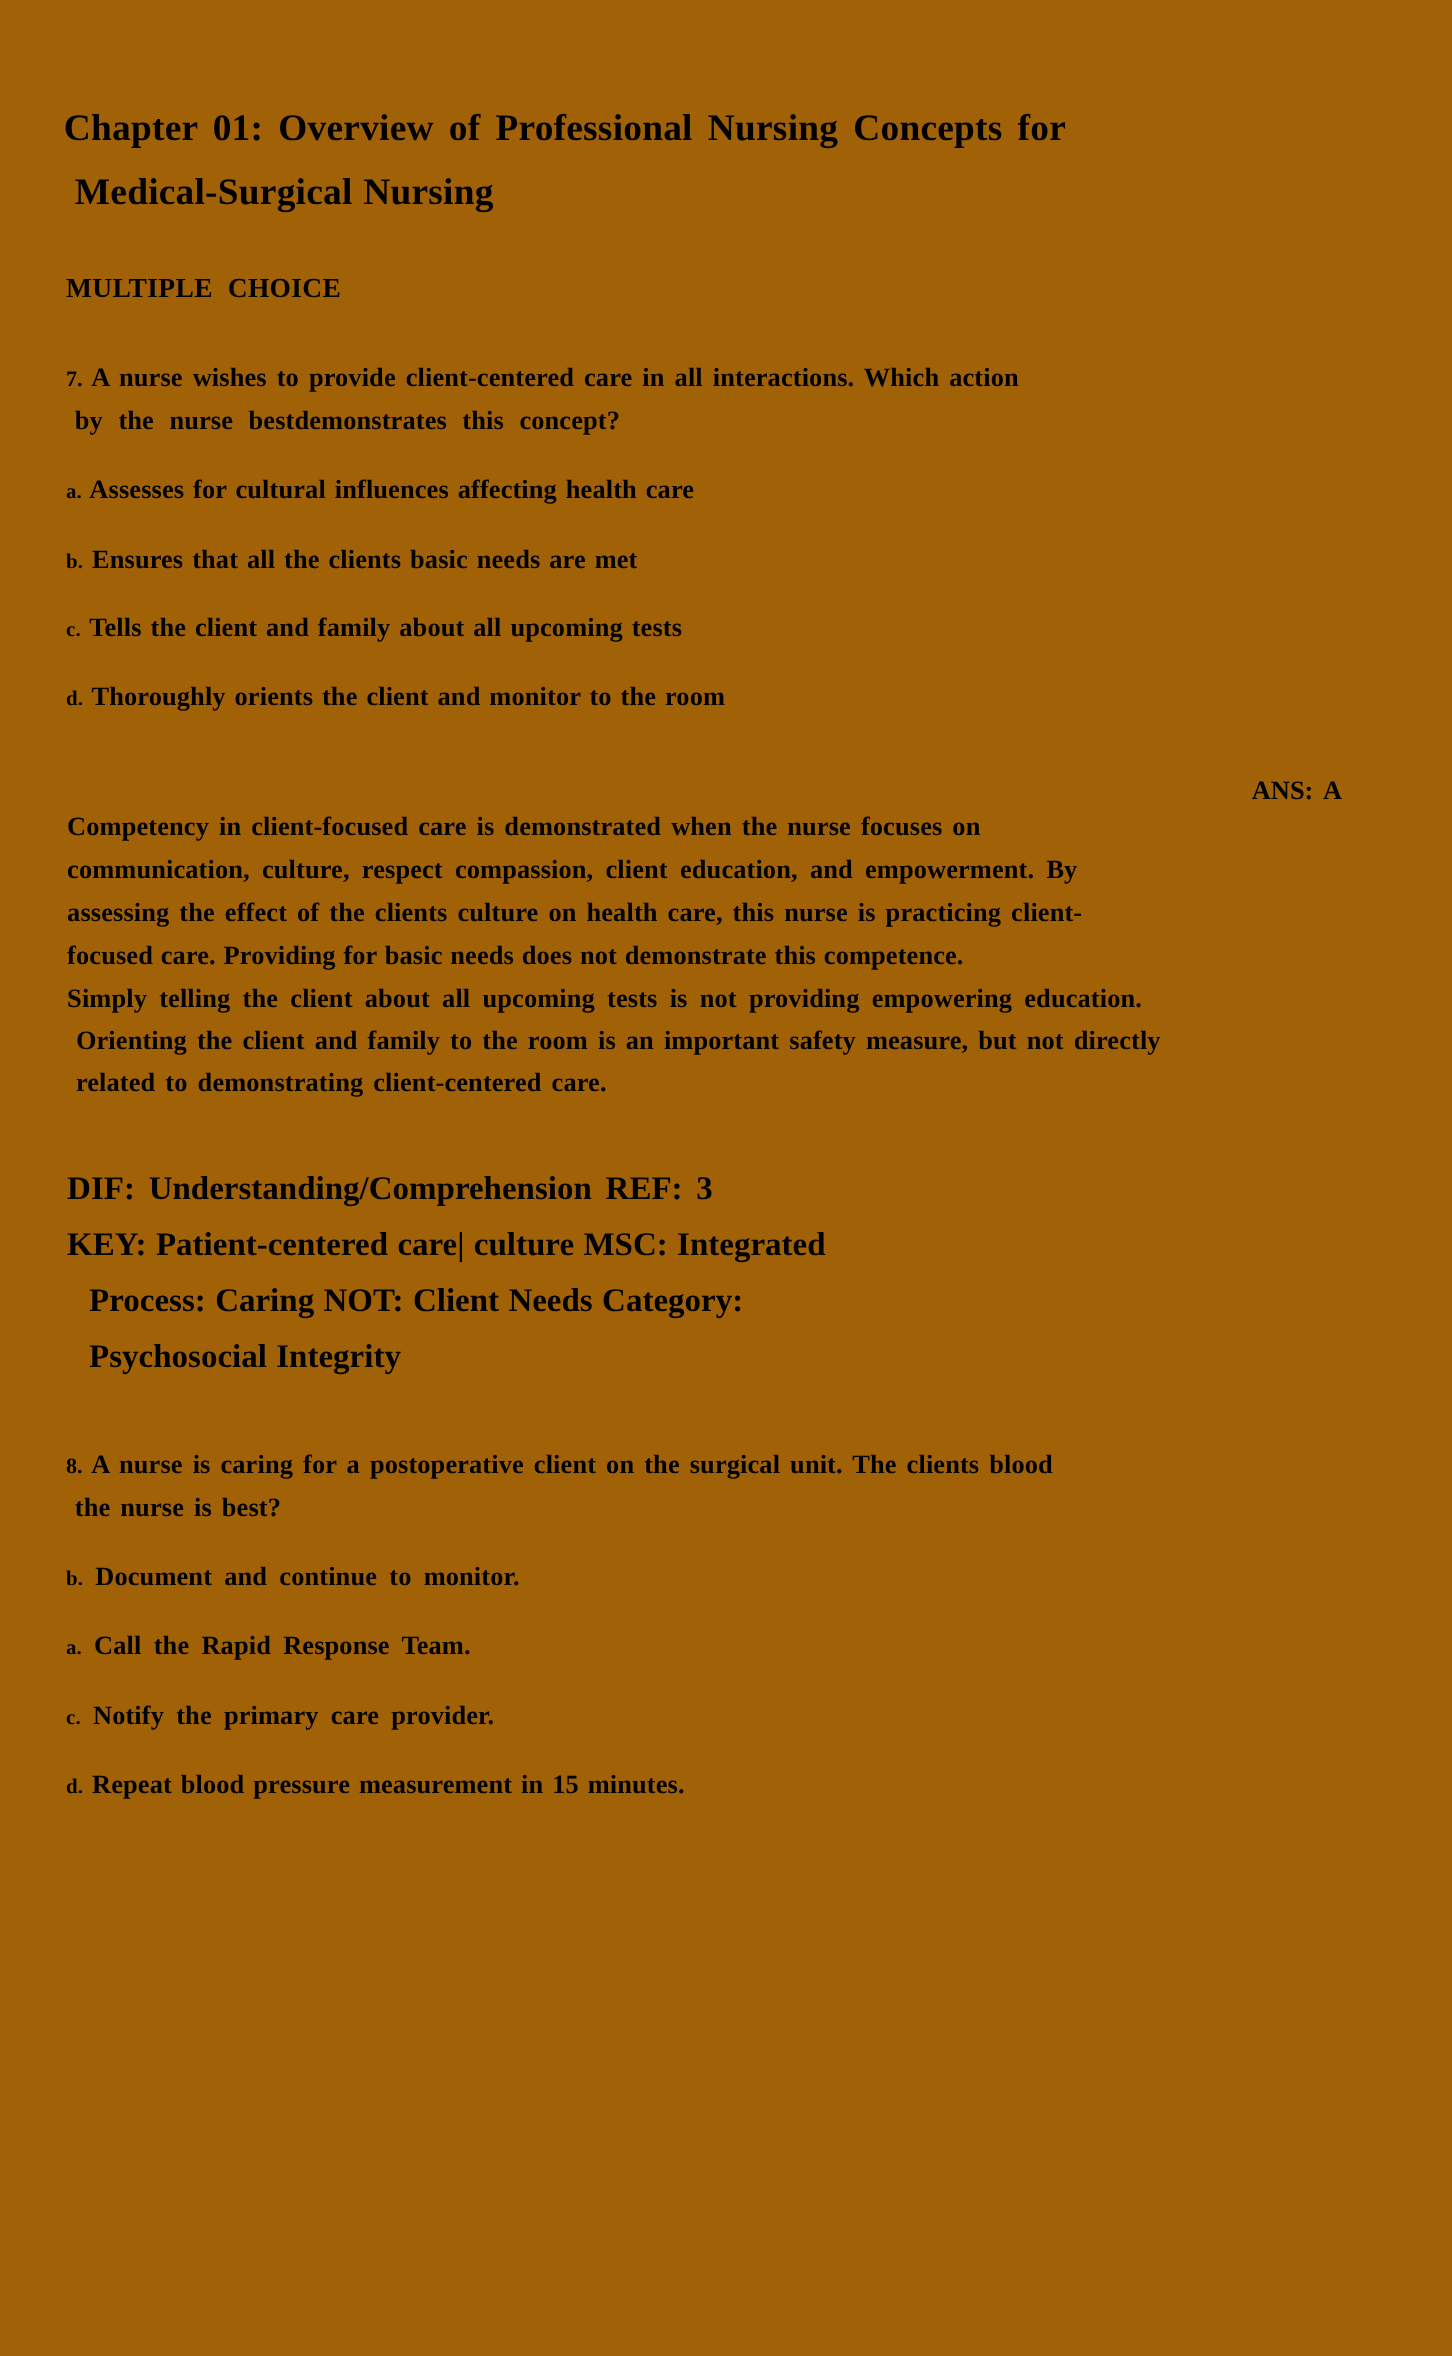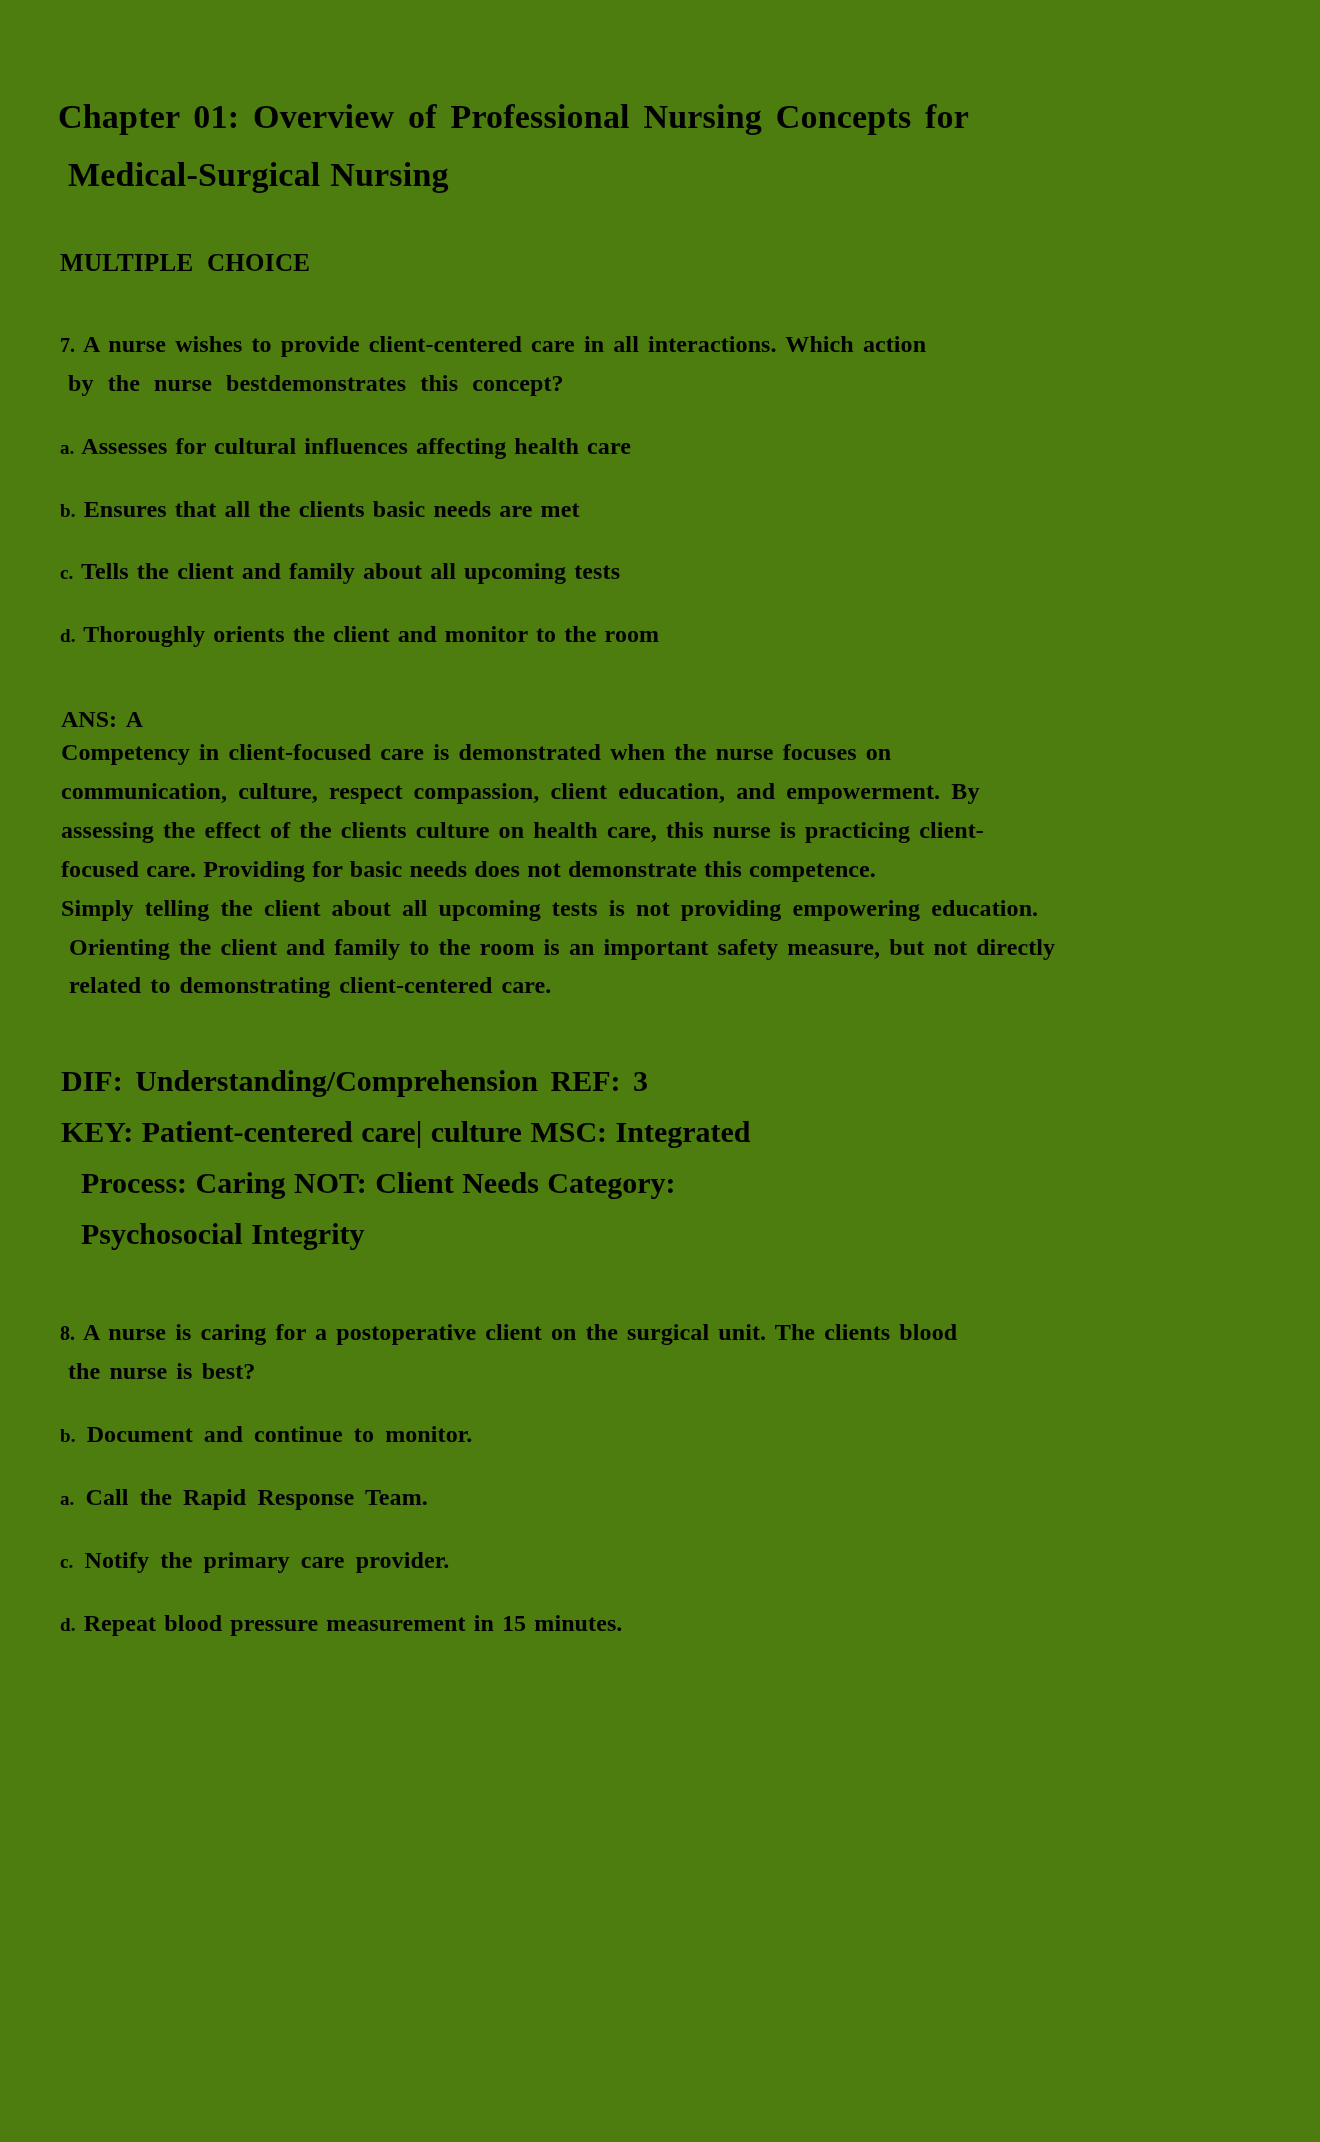--- a/index.html
+++ b/index.html
@@ -11,21 +11,21 @@
     width: 1320px;
     height: 2142px;
     font-family: "Liberation Serif", serif;
     color: #000000;
     overflow: hidden;
   }
   .page {
     position: relative;
     width: 1320px;
     height: 2142px;
-    background: #4d7c0f;
+    background: #a16207;
     box-sizing: border-box;
     padding: 88px 100px 0 58px;
   }
   .doc-title {
     font-size: 34px;
     font-weight: bold;
     line-height: 1.72;
     letter-spacing: 0.2px;
     margin: 0 0 0 0;
     word-spacing: 5px;
@@ -77,20 +77,21 @@
   }
   .opt-sp { word-spacing: 5px; }
   .ansblock {
     margin-top: 52px;
   }
   .ans-head {
     font-size: 24px;
     font-weight: bold;
     margin-left: 3px;
     word-spacing: 4px;
+    text-align: right;
   }
   .rationale {
     font-size: 24px;
     font-weight: bold;
     line-height: 1.62;
     letter-spacing: 0.1px;
   }
   .rationale span {
     display: block;
     margin-left: 3px;

